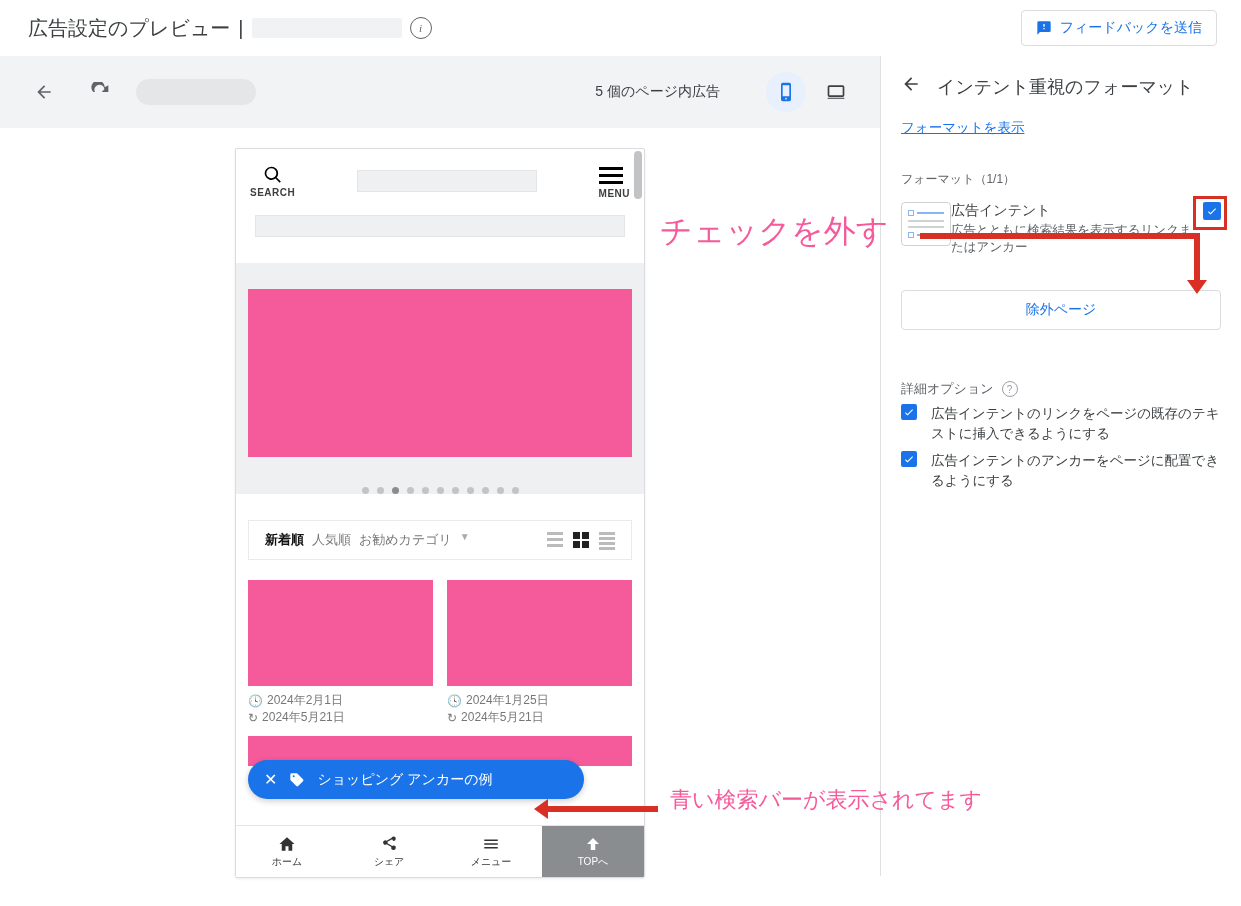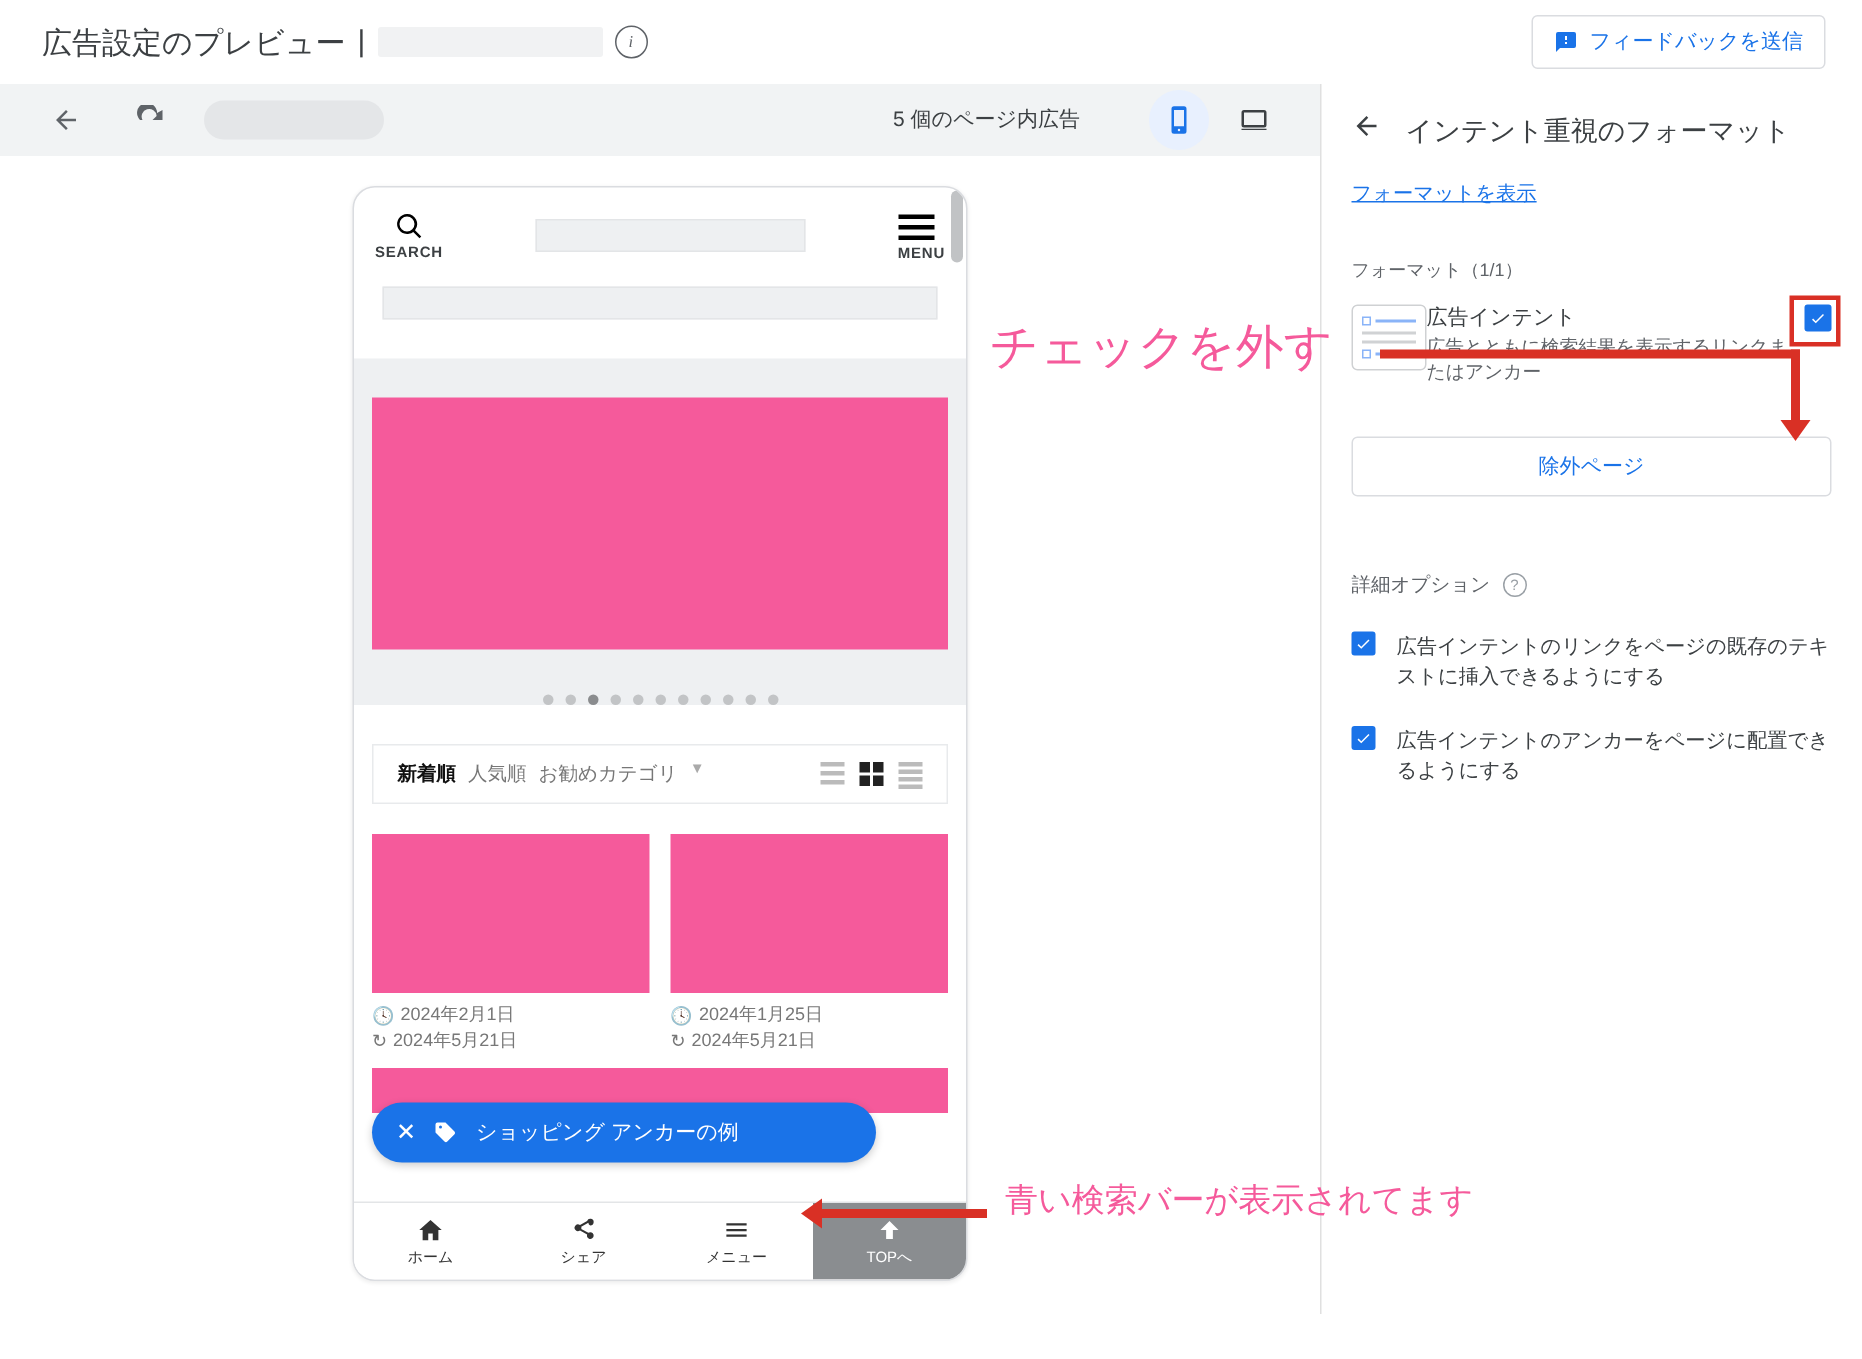--- a/index.html
+++ b/index.html
@@ -8,32 +8,32 @@
   
   .top-header { display:flex; align-items:center; justify-content:space-between; padding:10px 24px 10px 28px; }
   .top-header .title-area { display:flex; align-items:center; gap:8px; font-size:20px; }
   .title-area .placeholder { width:150px; height:20px; background:#f1f2f3; border-radius:2px; }
   .info-icon { width:22px; height:22px; border:1.5px solid #5f6368; border-radius:50%; display:flex; align-items:center; justify-content:center; font-size:11px; color:#5f6368; font-family: serif; font-style:italic; }
   .feedback-btn { border:1px solid #dadce0; border-radius:4px; padding:8px 14px; color:#1a73e8; background:#fff; display:flex; align-items:center; gap:8px; font-size:14px; cursor:pointer; }
   .feedback-btn svg { width:16px; height:16px; fill:#1a73e8; }
   .main-body { display:flex; height:820px; }
   
   .left-pane { flex:0 0 880px; position:relative; }
-  .left-toolbar { background:#f1f3f4; height:48px; display:flex; align-items:center; padding:0 24px; gap:16px; }
+  .left-toolbar { background:#f1f3f4; height:72px; display:flex; align-items:center; padding:0 24px; gap:16px; }
   .icon-btn { width:40px; height:40px; display:flex; align-items:center; justify-content:center; border-radius:50%; cursor:pointer; color:#5f6368; }
   .pill-grey { width:120px; height:26px; background:#e4e6e8; border-radius:13px; }
   .left-toolbar .spacer { flex:1; }
   .ad-count { font-size:14px; color:#3c4043; }
   .device-icons { display:flex; gap:10px; margin-left:30px; }
   .device-btn { width:40px; height:40px; border-radius:50%; display:flex; align-items:center; justify-content:center; cursor:pointer; }
   .device-btn.active { background:#e8f0fe; }
   .device-btn svg { width:20px; height:20px; }
   
   .mobile-frame-wrapper { display:flex; justify-content:center; padding-top:20px; position:relative; }
-  .mobile-frame { width:410px; background:#fff; border:1px solid #dadce0; border-radius:15px; box-shadow:0 1px 3px rgba(0,0,0,0.08); position:relative; overflow:hidden; height:730px; }
+  .mobile-frame { width:410px; background:#fff; border:1px solid #dadce0; border-radius:2px; box-shadow:0 1px 3px rgba(0,0,0,0.08); position:relative; overflow:hidden; height:730px; }
   .scrollbar-fake { position:absolute; right:2px; top:2px; width:8px; height:48px; background:#c1c3c5; border-radius:4px; }
   .mock-top { display:flex; align-items:center; justify-content:space-between; padding:14px 14px 6px 14px; }
   .mock-search { text-align:center; font-size:10px; font-weight:700; letter-spacing:0.5px; }
   .mock-search svg { width:20px; height:20px; display:block; margin:0 auto 2px; }
   .mock-menu { text-align:center; font-size:10px; font-weight:700; letter-spacing:0.5px; }
   .mock-menu .lines { width:24px; }
   .mock-menu .lines div { height:3px; background:#000; margin:4px 0; }
   .mock-title-bar { width:180px; height:22px; background:#eef0f2; margin:0 auto; border:1px solid #e3e5e7; }
   .mock-subtitle-bar { width:370px; height:22px; background:#eef0f2; margin:10px auto 0; border:1px solid #e3e5e7; }
   .hero {
@@ -96,21 +96,21 @@
   .checkbox {
     width:18px; height:18px; background:#1a73e8; border-radius:2px; display:flex; align-items:center; justify-content:center;
     cursor:pointer;
   }
   .checkbox.small { width:16px; height:16px; }
   .checkbox svg { width:12px; height:12px; fill:#fff; }
   .red-box { position:absolute; right:-6px; top:-6px; width:34px; height:34px; border:3px solid #d93025; }
   .exclude-btn { margin-top:34px; border:1px solid #dadce0; border-radius:4px; padding:10px; text-align:center; color:#1a73e8; font-size:14px; cursor:pointer; }
   .adv-opt { margin-top:50px; display:flex; align-items:center; gap:8px; font-size:13px; color:#5f6368; }
   .help-circle { width:16px; height:16px; border:1.5px solid #9aa0a6; border-radius:50%; font-size:10px; display:flex; align-items:center; justify-content:center; color:#9aa0a6; }
-  .opt-row { display:flex; gap:14px; margin-top:22px; font-size:13.5px; line-height:1.5; }
+  .opt-row { display:flex; gap:14px; margin-top:6px; font-size:13.5px; line-height:1.5; }
   
   .anno { position:absolute; color:#f55a9b; font-size:32px; font-weight:400; pointer-events:none; white-space:nowrap; }
   .anno.blue-label { top:785px; left:670px; font-size:22px; }
   .anno.check-label { top:210px; left:660px; }
   .arrow-line { position:absolute; background:#d93025; }
   .arrow-head { position:absolute; width:0; height:0; }
 </style>
 </head>
 <body>
 

